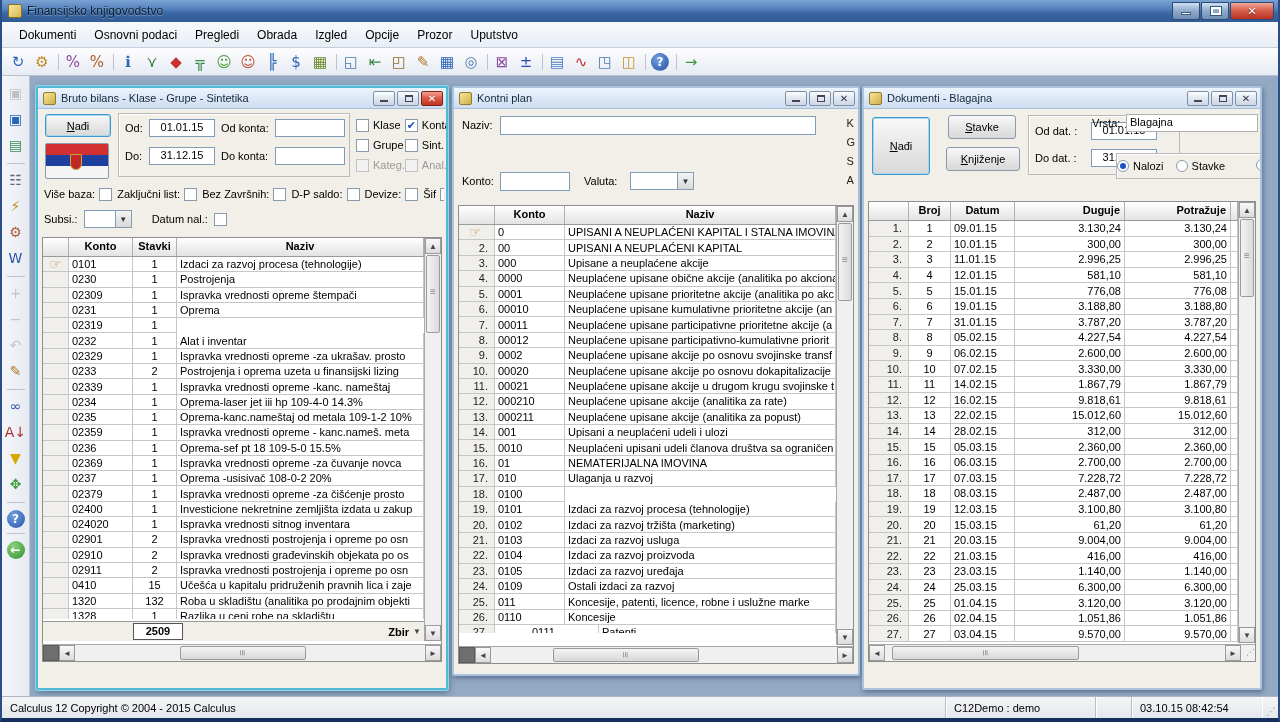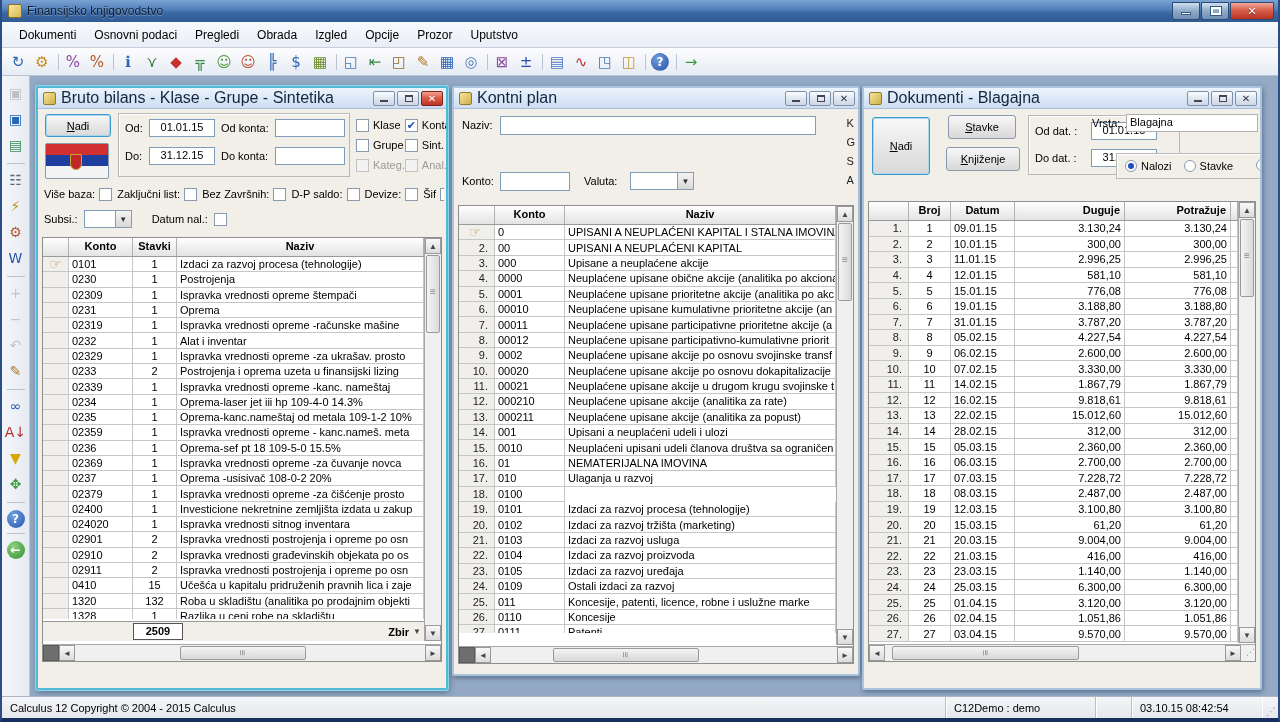--- a/index.html
+++ b/index.html
@@ -46,21 +46,21 @@
 
   
   .mdi{position:absolute;left:28px;top:76px;right:0;bottom:22px;background:#93a9c4;overflow:hidden;}
 
   
   .cwin{position:absolute;background:#f1efe7;border:2px solid #aac4de;border-radius:2px;box-shadow:1px 2px 5px rgba(20,40,70,.45);}
   .cwin.active{border-color:#4fb9d6;box-shadow:0 0 0 1px #8fd8ea,1px 2px 6px rgba(20,40,70,.5);}
   .ctitle{height:21px;background:linear-gradient(180deg,#ecf4fd,#cdddf1);border-bottom:1px solid #a8bdd6;
     display:flex;align-items:center;padding:0 3px;}
   .ctitle .cic{width:13px;height:13px;margin:0 5px 0 2px;border-radius:2px;background:linear-gradient(135deg,#f6e49a,#d0b048);border:1px solid #93792a;}
-  .ctitle .ctl{color:#14263f;font-size:16px;white-space:nowrap;overflow:hidden;}
+  .ctitle .ctl{color:#14263f;font-size:11px;white-space:nowrap;overflow:hidden;}
   .cbtns{margin-left:auto;display:flex;}
   .cbtn{width:22px;height:15px;margin-left:2px;border:1px solid #7e90a8;border-radius:2px;
     background:linear-gradient(180deg,#fdfdfe,#dde4ee 55%,#cfd8e6);position:relative;color:#334;}
   .cbtn.red{background:linear-gradient(180deg,#f2a091,#dd5b47 45%,#bc3526);border-color:#7e2218;color:#fff;}
   .cbtn .g-min{position:absolute;left:6px;right:6px;bottom:3px;height:2px;background:#445;}
   .cbtn.red .g-x{position:absolute;inset:0;text-align:center;line-height:14px;font-size:10px;font-weight:bold;}
   .cbtn .g-x{position:absolute;inset:0;text-align:center;line-height:14px;font-size:10px;font-weight:bold;}
   .cbtn .g-max{position:absolute;left:7px;top:3px;width:8px;height:7px;border:1px solid #445;border-top-width:2px;}
   .cbody{position:absolute;left:0;top:21px;right:0;bottom:0;overflow:hidden;}
 
@@ -358,21 +358,20 @@
                 <span class="c sel" style="width:26px;"></span>
                 <span class="c" style="width:64px;">0231</span>
                 <span class="c" style="width:44px;justify-content:center;">1</span>
                 <span class="c" style="flex:1;">Oprema</span>
               </div>
 
               <div class="trow" style="height:15.3px;" data-name="table-row">
                 <span class="c sel" style="width:26px;"></span>
                 <span class="c" style="width:64px;">02319</span>
                 <span class="c" style="width:44px;justify-content:center;">1</span>
-                <span class="c" style="flex:1;">Ispravka vrednosti opreme -računske mašine</span>
               </div>
 
               <div class="trow" style="height:15.3px;" data-name="table-row">
                 <span class="c sel" style="width:26px;"></span>
                 <span class="c" style="width:64px;">0232</span>
                 <span class="c" style="width:44px;justify-content:center;">1</span>
                 <span class="c" style="flex:1;">Alat i inventar</span>
               </div>
 
               <div class="trow" style="height:15.3px;" data-name="table-row">
@@ -720,21 +719,21 @@
               </div>
 
               <div class="trow" style="height:15.4px;" data-name="table-row">
                 <span class="c sel" style="width:36px;padding-right:6px;">26.</span>
                 <span class="c" style="width:70px;">0110</span>
                 <span class="c" style="flex:1;">Koncesije</span>
               </div>
 
               <div class="trow" style="height:15.4px;" data-name="table-row">
                 <span class="c sel" style="width:36px;padding-right:6px;">27.</span>
-                <span class="c" style="width:70px;">0111</span>
+                <span class="c" style="width:70px;margin-left:34px;">0111</span>
                 <span class="c" style="flex:1;">Patenti</span>
               </div>
             </div>
           <div class="vscroll" style="bottom:18px;" data-name="kontni-vscrollbar">
             <span class="sarr" data-name="scroll-up-icon">▲</span>
             <span class="sthumb" data-name="scroll-thumb"></span>
             <span class="strack"></span>
             <span class="sarr" data-name="scroll-down-icon">▼</span>
           </div>
           <div class="hscroll" style="bottom:0;" data-name="kontni-hscrollbar">
@@ -779,21 +778,21 @@
         <div class="gbox" style="position:absolute;left:164px;top:6px;width:152px;height:60px;background:#f1efe7;">
           <span class="lbl" style="position:absolute;left:6px;top:9px;" data-name="od-dat-label">Od dat. :</span>
           <div class="tbx" style="position:absolute;left:62px;top:6px;width:66px;height:18px;text-align:center;" data-name="od-dat-input">01.01.15</div>
           <span class="lbl" style="position:absolute;left:6px;top:36px;" data-name="do-dat-label">Do dat. :</span>
           <div class="tbx" style="position:absolute;left:62px;top:33px;width:66px;height:18px;text-align:center;" data-name="do-dat-input">31.12.15</div>
         </div>
 
         <span class="lbl" style="position:absolute;left:228px;top:8px;" data-name="vrsta-label">Vrsta:</span>
         <div class="tbx" style="position:absolute;left:262px;top:5px;width:132px;height:18px;border-color:#b0b0b0;" data-name="vrsta-input">Blagajna</div>
 
-        <div class="gbox" style="position:absolute;left:252px;top:44px;width:146px;height:26px;background:#f1efe7;display:flex;align-items:center;gap:12px;padding-left:8px;overflow:hidden;" data-name="blagajna-radio-group">
+        <div class="gbox" style="position:absolute;left:252px;top:44px;width:146px;height:26px;background:#f1efe7;display:flex;align-items:center;gap:12px;padding-left:0;overflow:hidden;" data-name="blagajna-radio-group">
 
         <span class="rdrow selected" data-name="view-radio">
               <span class="rd"></span>
               <span>Nalozi</span>
             </span>
             <span class="rdrow" data-name="view-radio">
               <span class="rd"></span>
               <span>Stavke</span>
             </span>
           </div>

